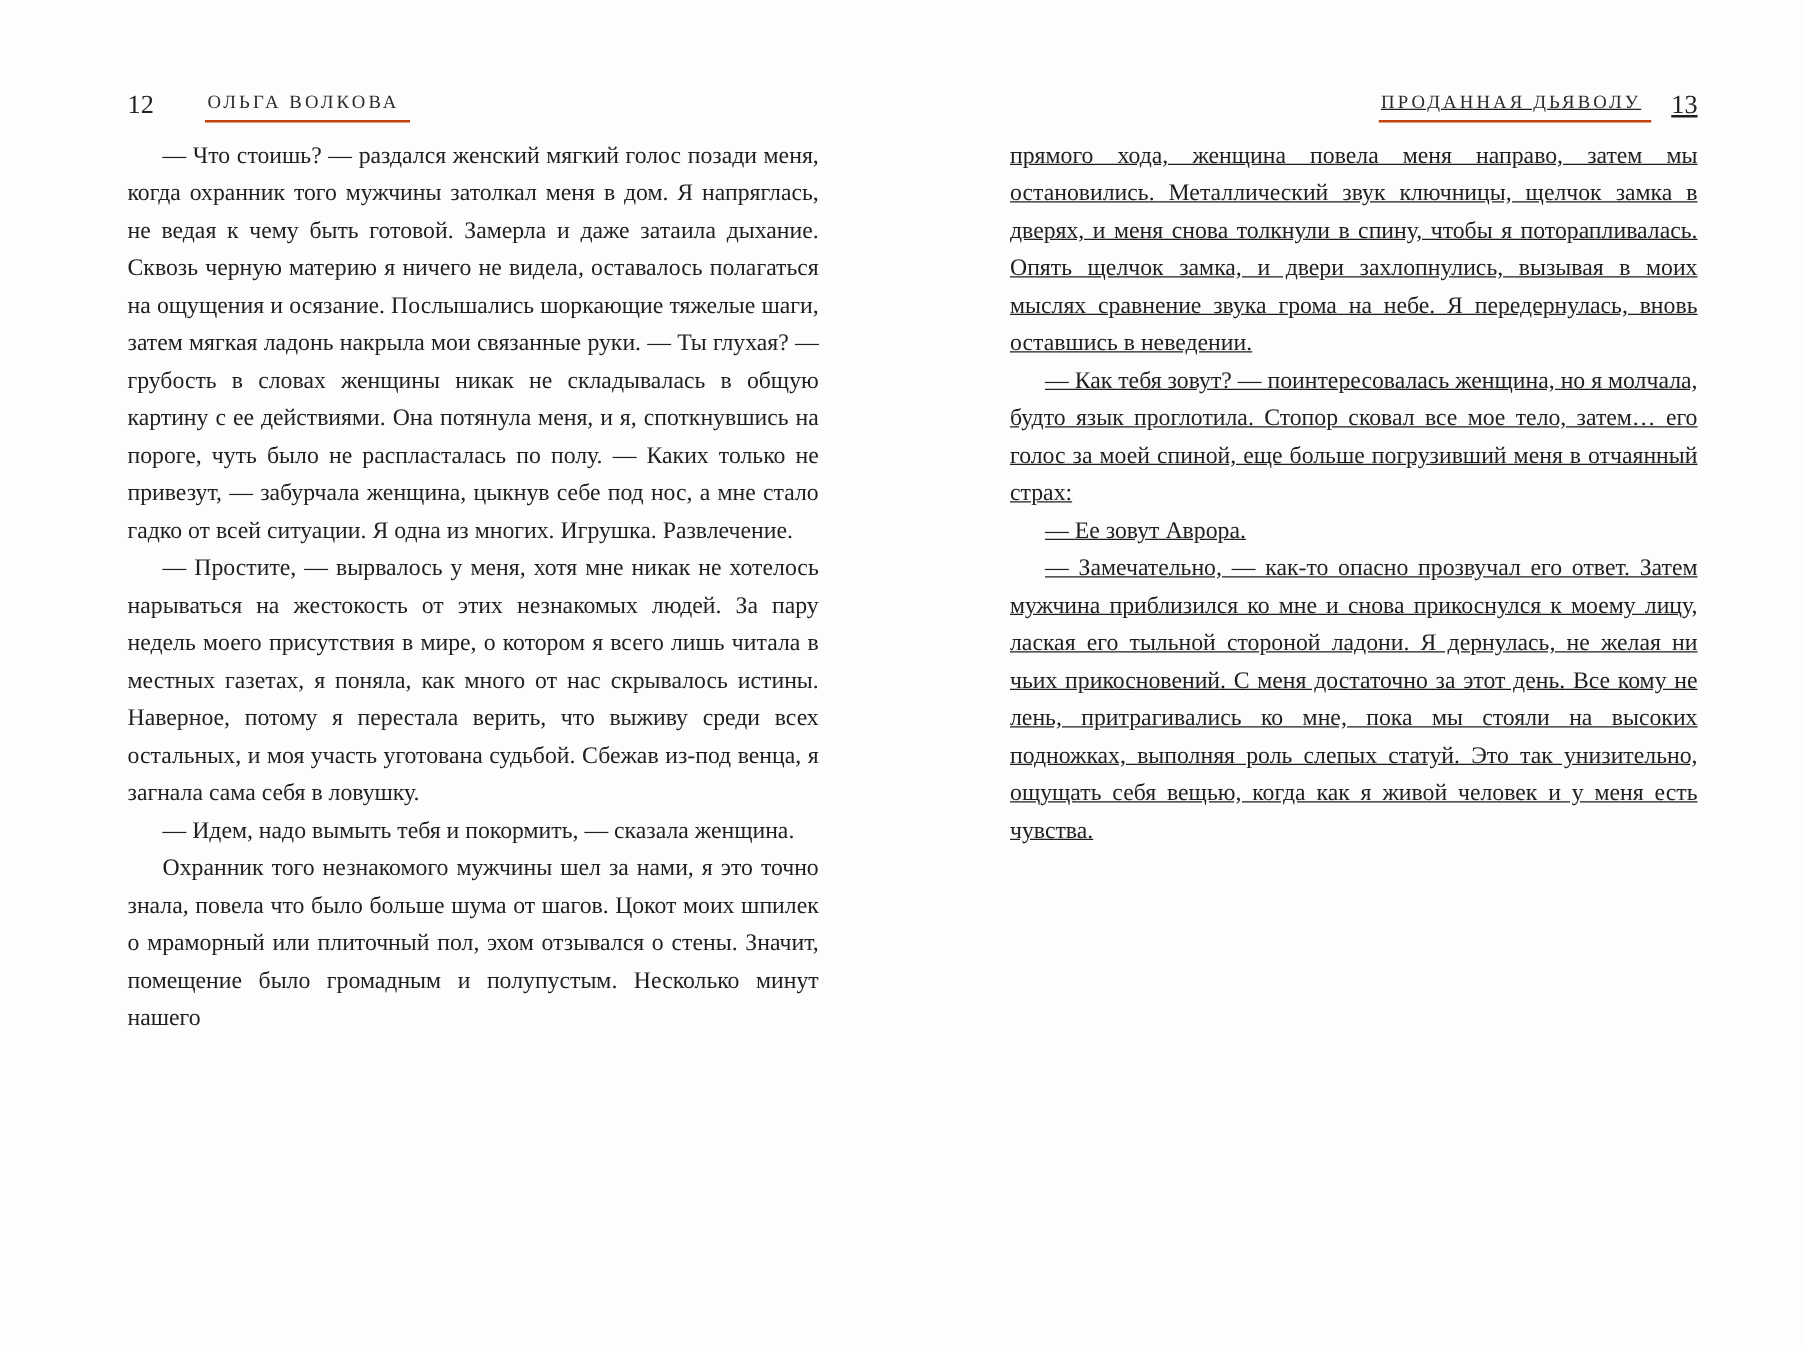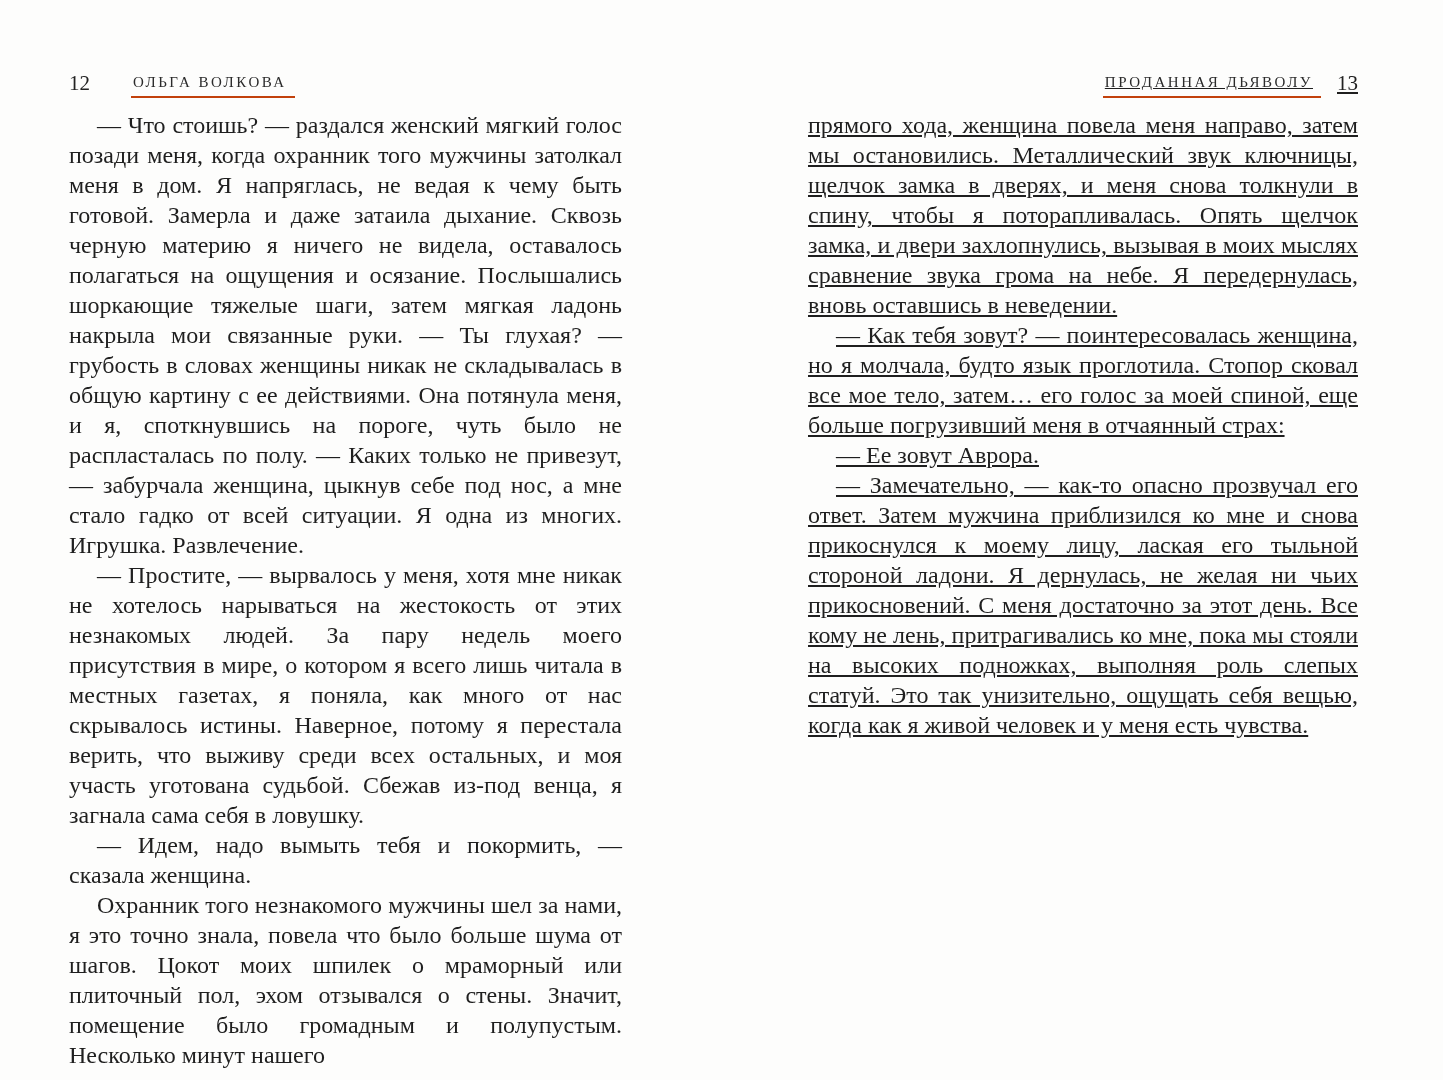--- a/index.html
+++ b/index.html
@@ -12,21 +12,21 @@
     background: #fdfdfc;
     position: relative;
     overflow: hidden;
     font-family: "Liberation Serif", serif;
     color: #1f1f1f;
   }
   .page {
     position: absolute;
     top: 70px;
   }
-  .page-left  { left: 69px;  width: 553px; }
+  .page-left  { left: 102px;  width: 553px; }
   .page-right { left: 808px; width: 550px; text-decoration: underline; }
 
   .page-header {
     display: flex;
     align-items: flex-end;
     height: 28px;
     font-size: 15px;
     letter-spacing: 2.5px;
     color: #2b2b2b;
     white-space: nowrap;
@@ -43,21 +43,21 @@
   .page-right .pagenum     { margin-left: 16px; }
   .pagenum {
     font-size: 21px;
     letter-spacing: 0;
     padding-bottom: 2px;
     color: #222;
   }
 
   .body-text {
     margin-top: 12px;
-    font-size: 24px;
+    font-size: 19px;
     line-height: 30px;
     text-align: justify;
     hyphens: auto;
     -webkit-hyphens: auto;
   }
   .body-text p {
     margin: 0;
     padding: 0;
     text-indent: 28px;
   }

